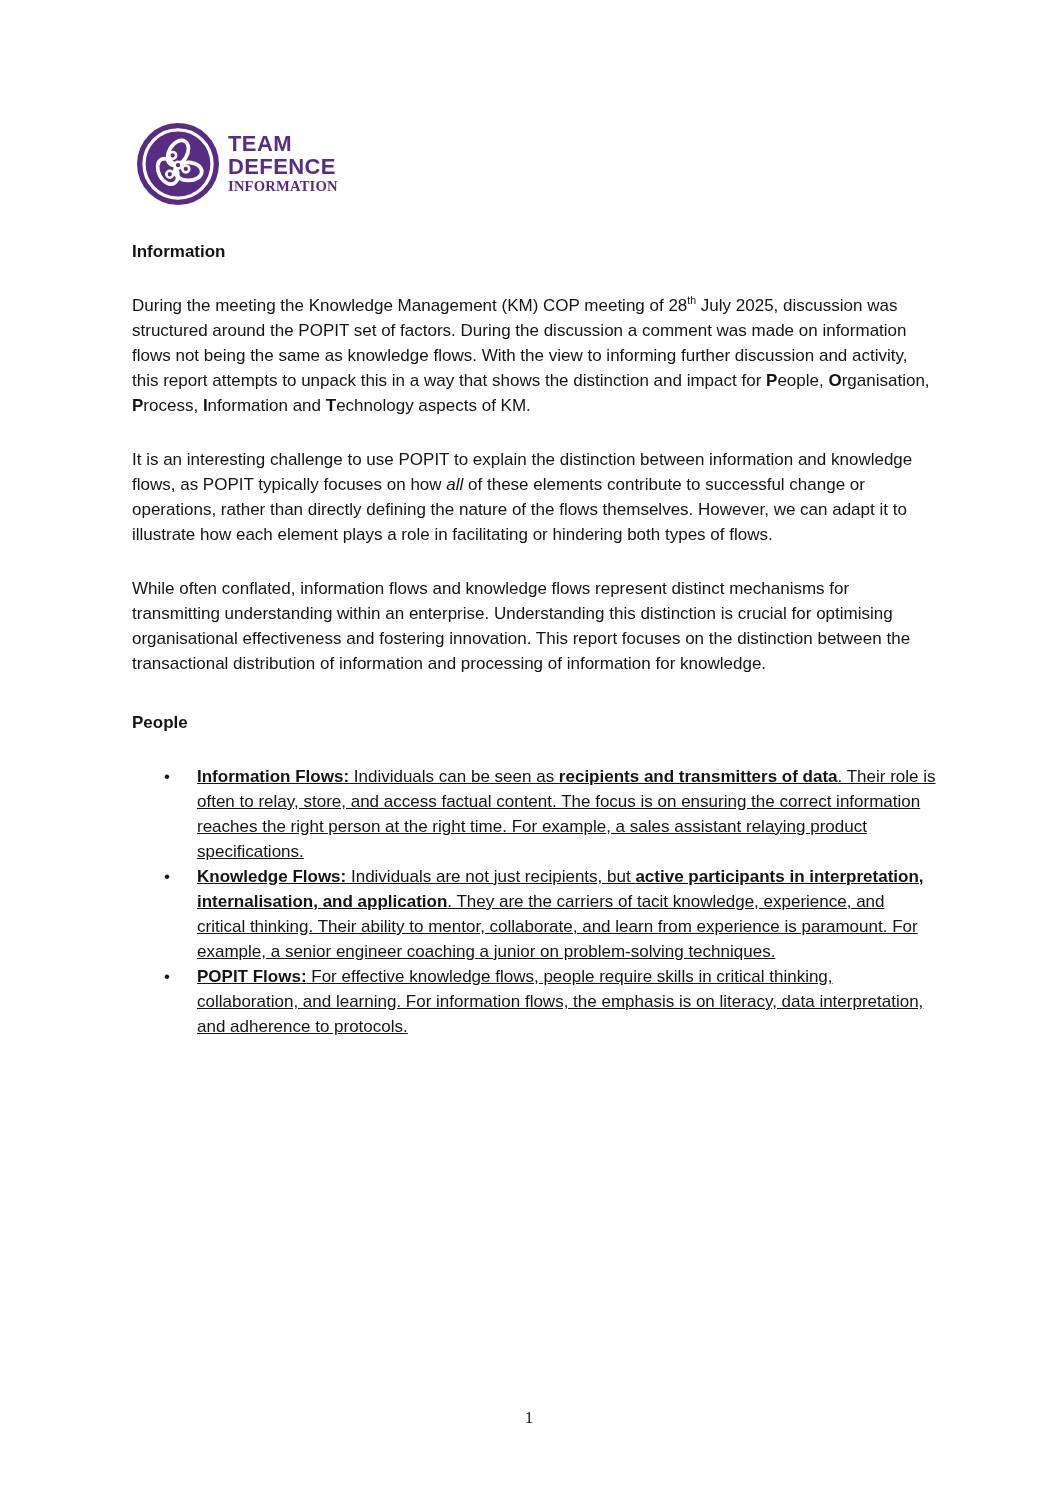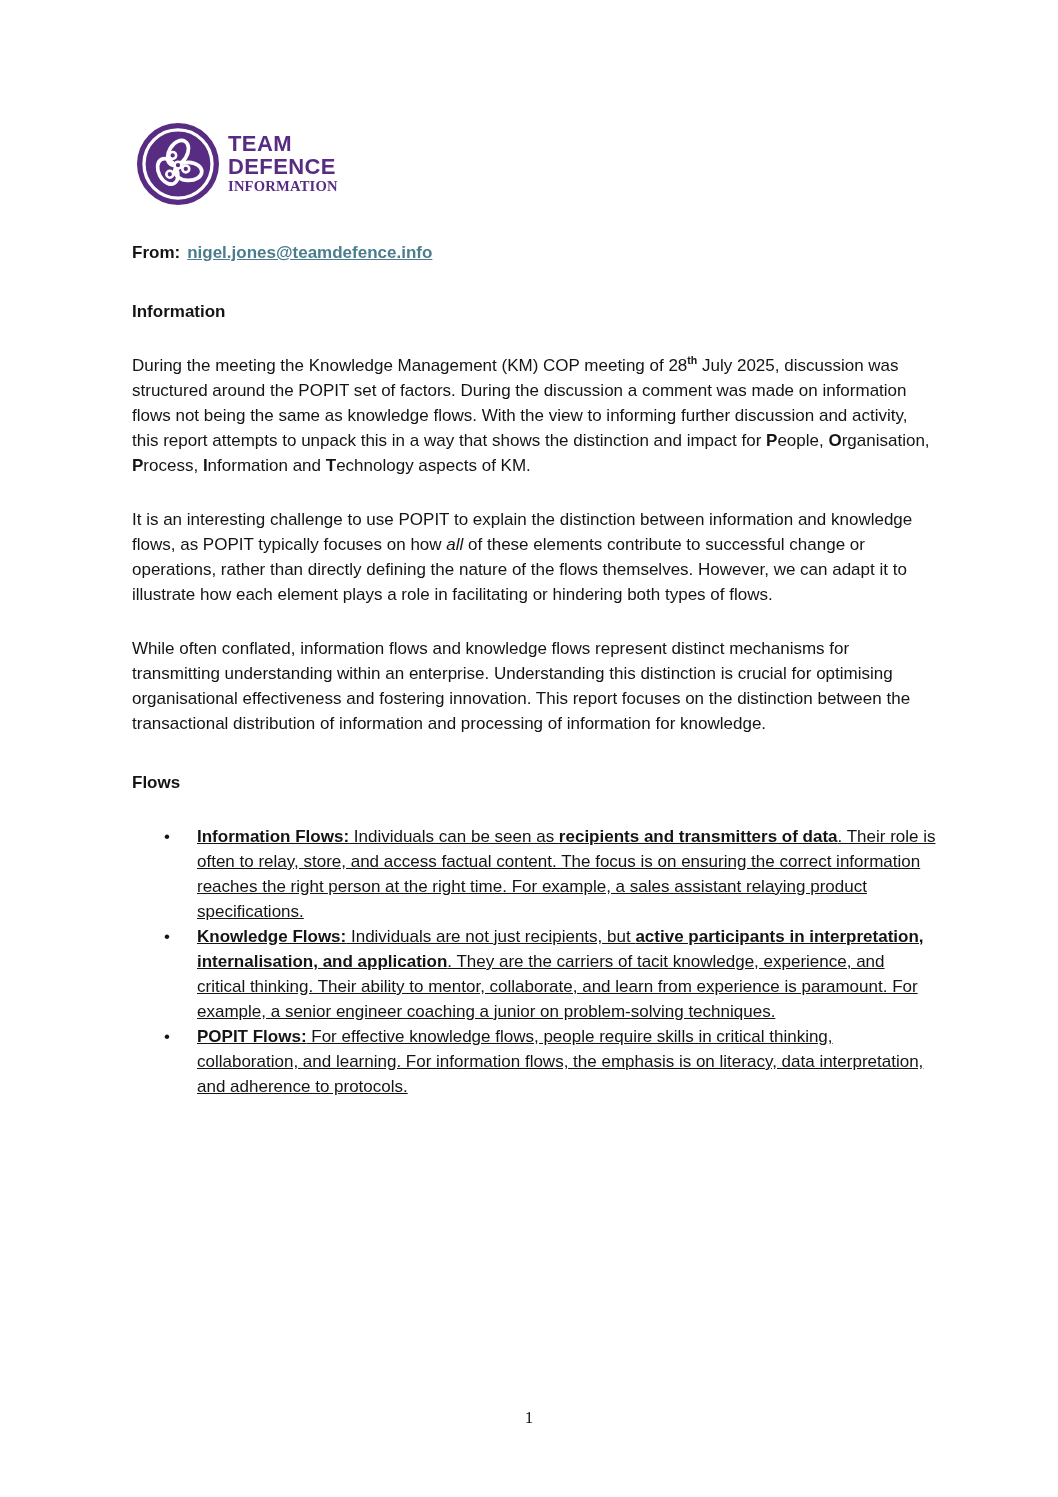--- a/index.html
+++ b/index.html
@@ -26,21 +26,21 @@
   .logo-line-1, .logo-line-2 { font-size: 22px; line-height: 1.02; letter-spacing: 0.4px; }
   .logo-line-3 { font-size: 14.6px; line-height: 1.15; letter-spacing: 0.2px; font-family: Liberation Serif, serif; }
 
   
   .from-line { margin: 35px 0 0 0; font-size: 17px; font-weight: 700; line-height: 25px; }
   .from-label { margin-right: 7px; }
   .email-link { color: #4A7C8E; text-decoration: underline; font-weight: 700; cursor: pointer; }
   .doc-title { margin: 31px 0 0 0; font-size: 17px; font-weight: 700; line-height: 25px; }
   .section-heading { margin: 34px 0 0 0; font-size: 17px; font-weight: 700; line-height: 25px; }
   .para { margin: 29px 0 0 0; font-size: 17px; line-height: 25px; }
-  .para sup, .bullet-text sup { font-size: 0.62em; line-height: 0; font-weight: bold; }
+  .para sup, .bullet-text sup { font-size: 0.62em; line-height: 0; }
 
   
   .bullet-list { margin: 29px 0 0 0; padding: 0; list-style: none; }
   .bullet-item { display: flex; font-size: 17px; line-height: 25px; }
   .bullet-glyph { width: 33px; margin-left: 32px; flex: 0 0 33px; }
   .bullet-text { flex: 1; text-decoration: underline; }
 
   
   .page-number {
     position: absolute;
@@ -74,32 +74,29 @@
           <circle cx="40" cy="62.5" r="4.2"></circle>
         </g>
       </svg>
       <div class="logo-text">
         <span class="logo-line-1">TEAM</span>
         <span class="logo-line-2">DEFENCE</span>
         <span class="logo-line-3">INFORMATION</span>
       </div>
     </div>
 
-    <p class="from-line">
-      <span class="from-label">From:</span><a class="email-link" href="#">nigel.jones@teamdefence.info</a>
-    </p>
 
 
     <p class="section-heading">Information</p>
 
     <p class="para"><span>During the meeting the Knowledge Management (KM) COP meeting of 28</span><sup>th</sup><span> July 2025, discussion was structured around the POPIT set of factors.  During the discussion a comment was made on information flows not being the same as knowledge flows.  With the view to informing further discussion and activity, this report attempts to unpack this in a way that shows the distinction and impact for </span><span style="font-weight: 700;">P</span><span>eople, </span><span style="font-weight: 700;">O</span><span>rganisation, </span><span style="font-weight: 700;">P</span><span>rocess, </span><span style="font-weight: 700;">I</span><span>nformation and </span><span style="font-weight: 700;">T</span><span>echnology aspects of KM.</span></p>
     <p class="para"><span>It is an interesting challenge to use POPIT to explain the distinction between information and knowledge flows, as POPIT typically focuses on how </span><span style="font-style: italic;">all</span><span> of these elements contribute to successful change or operations, rather than directly defining the nature of the flows themselves. However, we can adapt it to illustrate how each element plays a role in facilitating or hindering both types of flows.</span></p>
     <p class="para"><span>While often conflated, information flows and knowledge flows represent distinct mechanisms for transmitting understanding within an enterprise. Understanding this distinction is crucial for optimising organisational effectiveness and fostering innovation. This report focuses on the distinction between the transactional distribution of information and processing of information for knowledge.</span></p>
 
-    <p class="section-heading">Flows</p>
+    <p class="section-heading">People</p>
 
     <ul class="bullet-list">
       <li class="bullet-item">
         <span class="bullet-glyph">•</span>
         <span class="bullet-text"><span style="font-weight: 700;">Information Flows:</span><span> Individuals can be seen as </span><span style="font-weight: 700;">recipients and transmitters of data</span><span>. Their role is often to relay, store, and access factual content. The focus is on ensuring the correct information reaches the right person at the right time. For example, a sales assistant relaying product specifications.</span></span>
       </li>
       <li class="bullet-item">
         <span class="bullet-glyph">•</span>
         <span class="bullet-text"><span style="font-weight: 700;">Knowledge Flows:</span><span> Individuals are not just recipients, but </span><span style="font-weight: 700;">active participants in interpretation, internalisation, and application</span><span>. They are the carriers of tacit knowledge, experience, and critical thinking. Their ability to mentor, collaborate, and learn from experience is paramount. For example, a senior engineer coaching a junior on problem-solving techniques.</span></span>
       </li>

